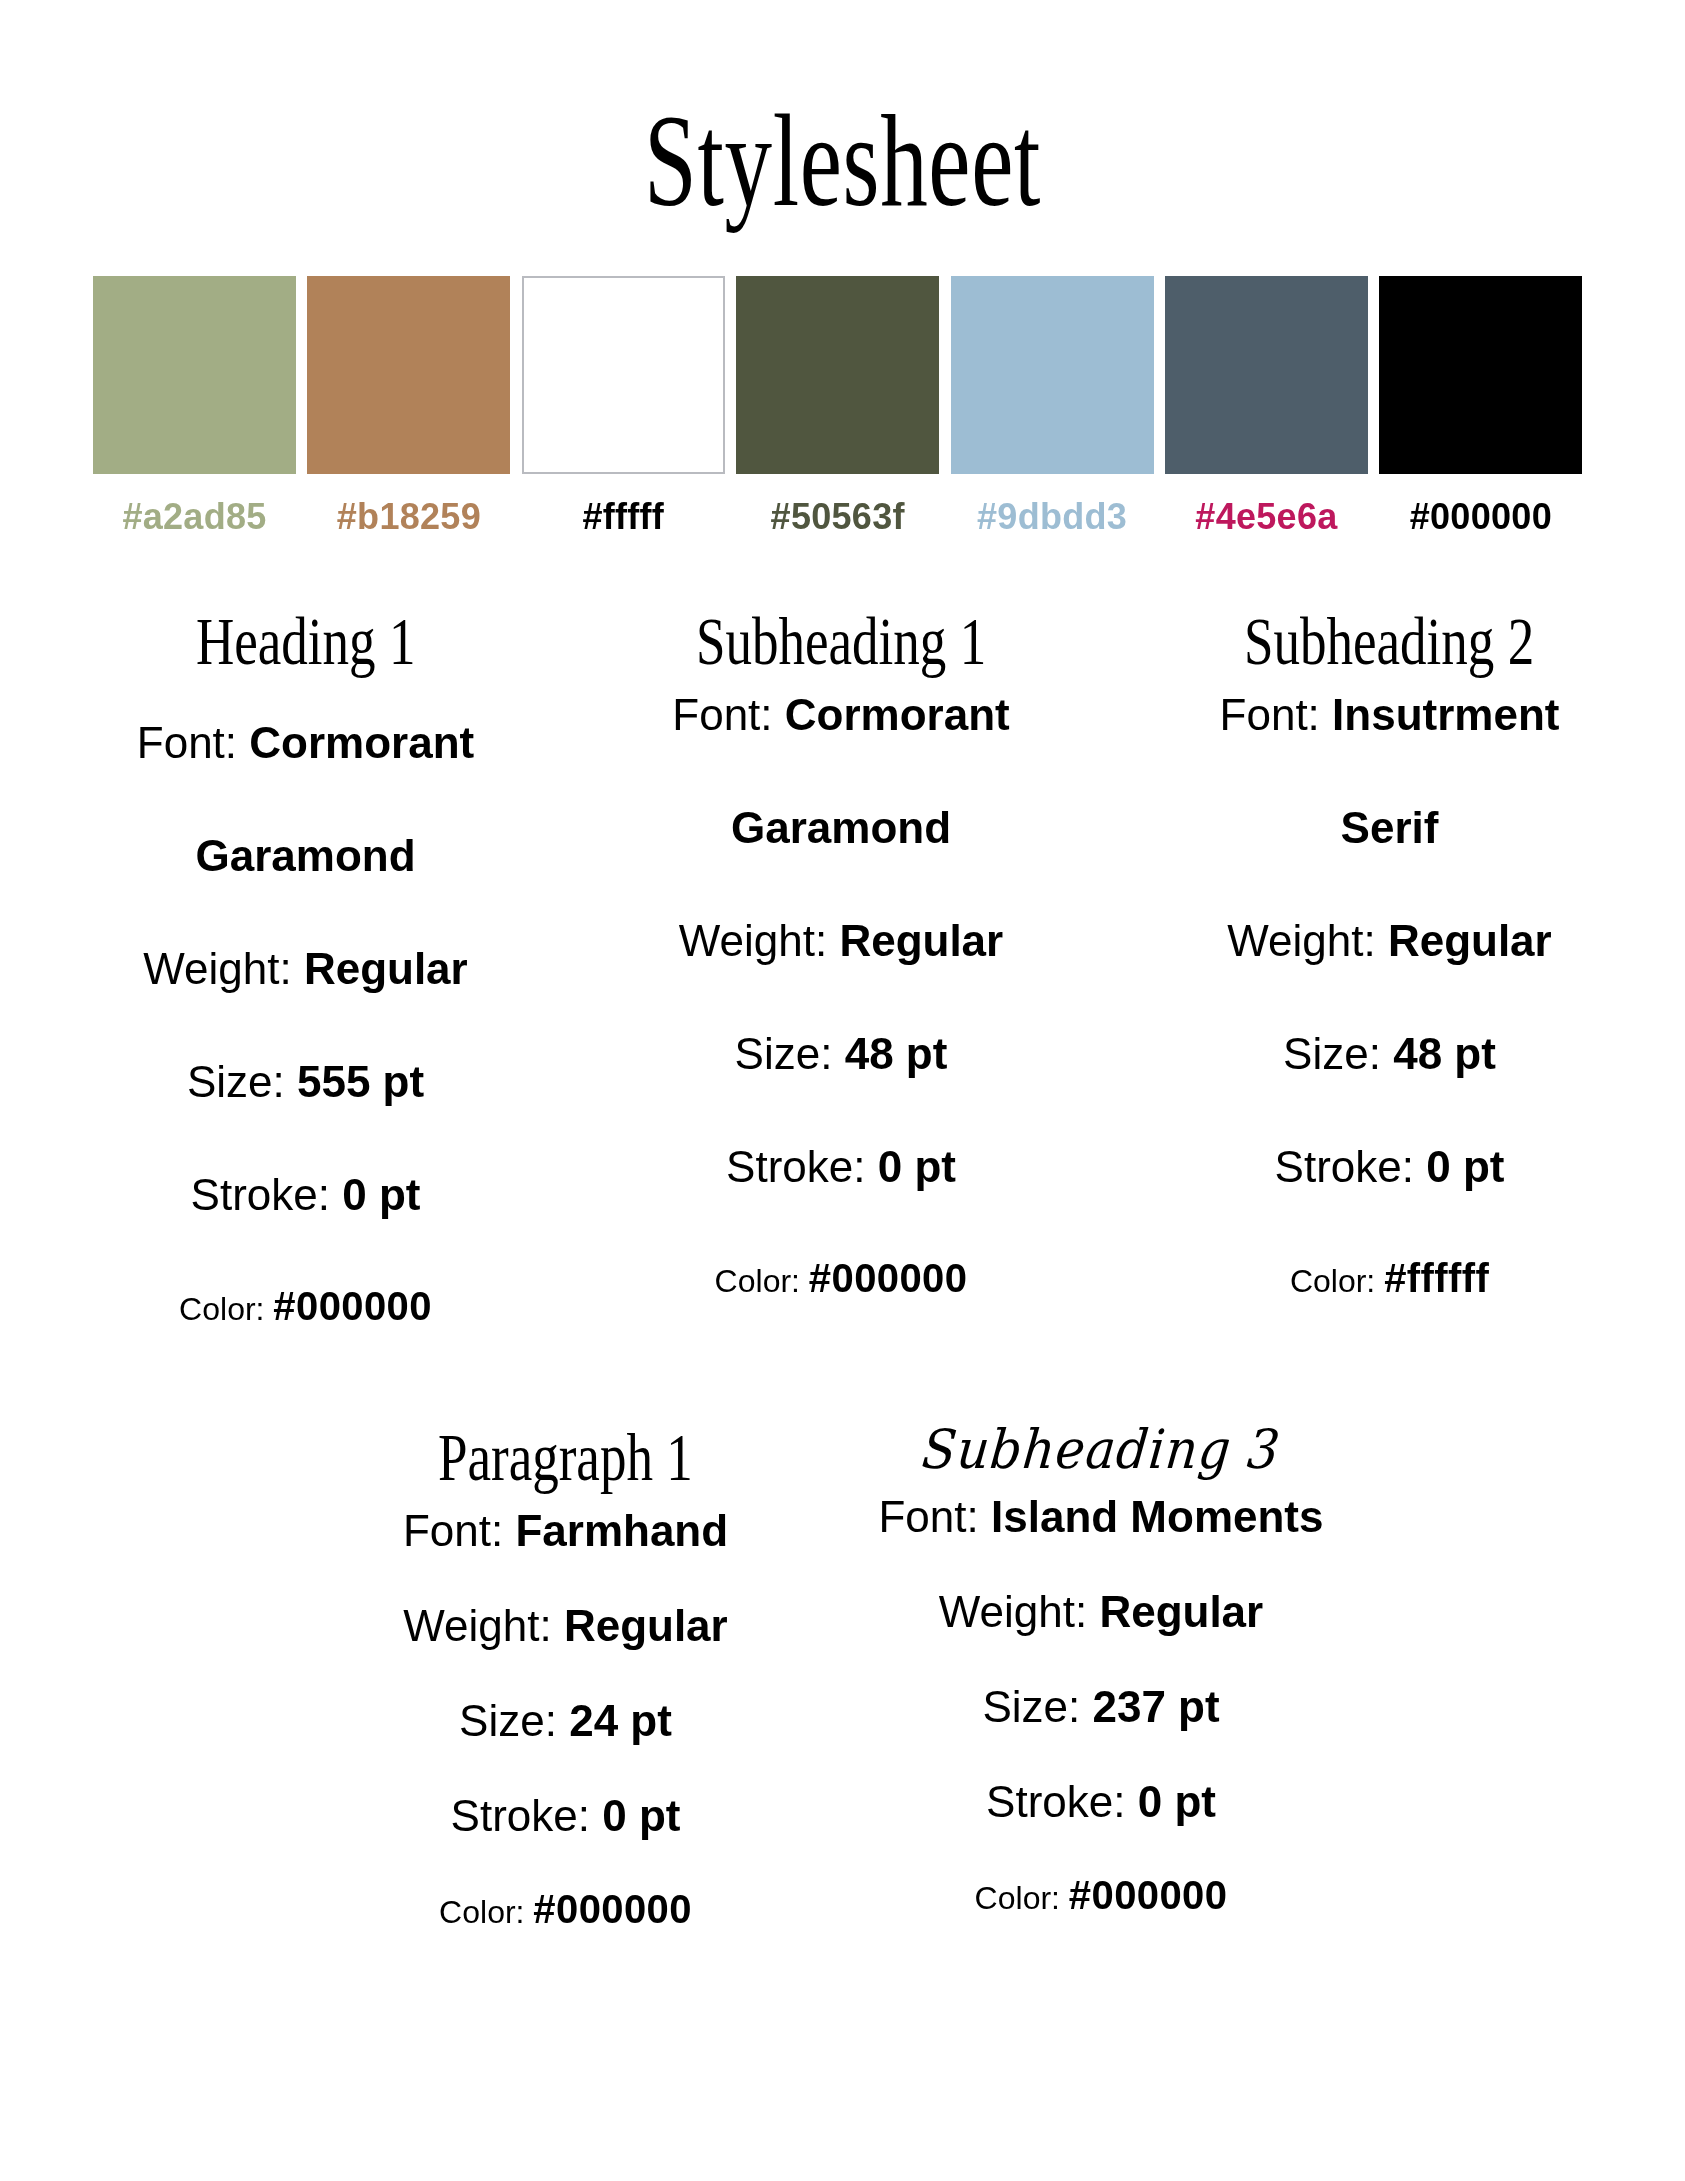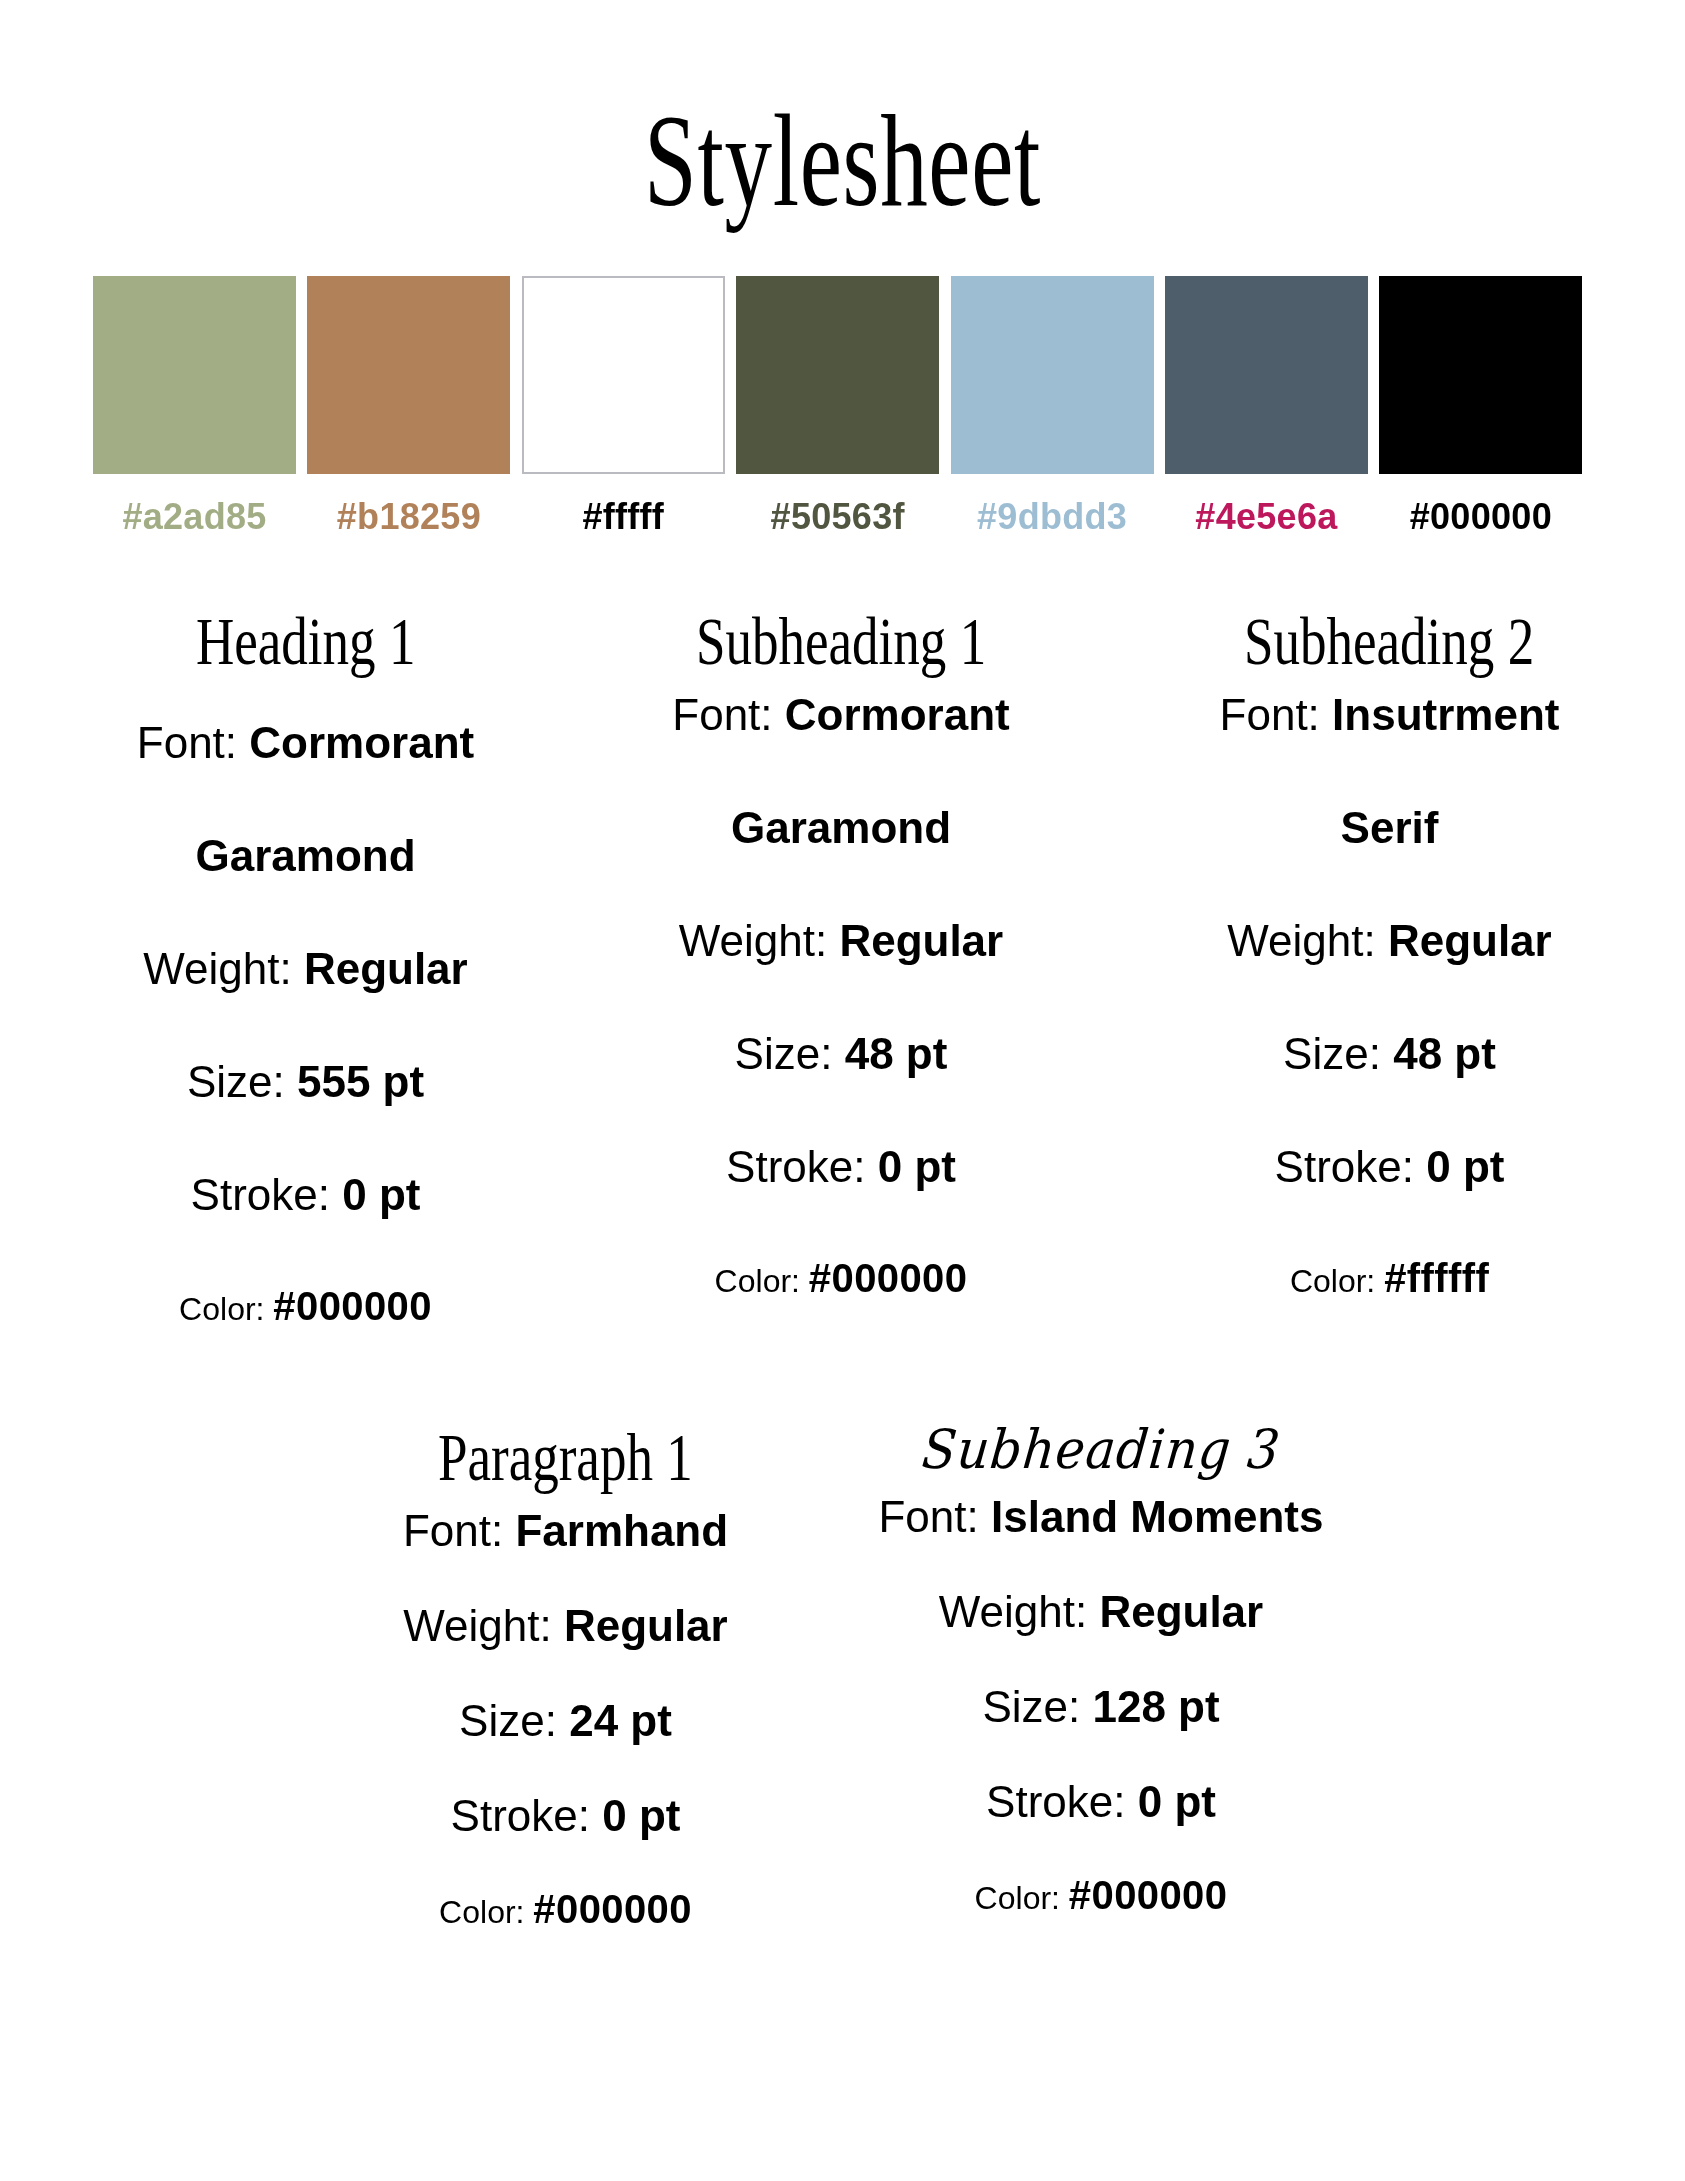--- a/index.html
+++ b/index.html
@@ -236,20 +236,20 @@
       <div class="spec-line"><span>Stroke:</span> <span class="v">0 pt</span></div>
       <div class="spec-line color-line"><span>Color:</span> <span class="v">#000000</span></div>
     </div>
   </div>
 
   <div class="type-col col-5">
     <div class="spec-heading script">Subheading 3</div>
     <div class="spec-lines">
       <div class="spec-line"><span>Font:</span> <span class="v">Island Moments</span></div>
       <div class="spec-line"><span>Weight:</span> <span class="v">Regular</span></div>
-      <div class="spec-line"><span>Size:</span> <span class="v">128 pt</span></div>
+      <div class="spec-line"><span>Size:</span> <span class="v">237 pt</span></div>
       <div class="spec-line"><span>Stroke:</span> <span class="v">0 pt</span></div>
       <div class="spec-line color-line"><span>Color:</span> <span class="v">#000000</span></div>
     </div>
   </div>
 
 </div>
 
 
 </body></html>

